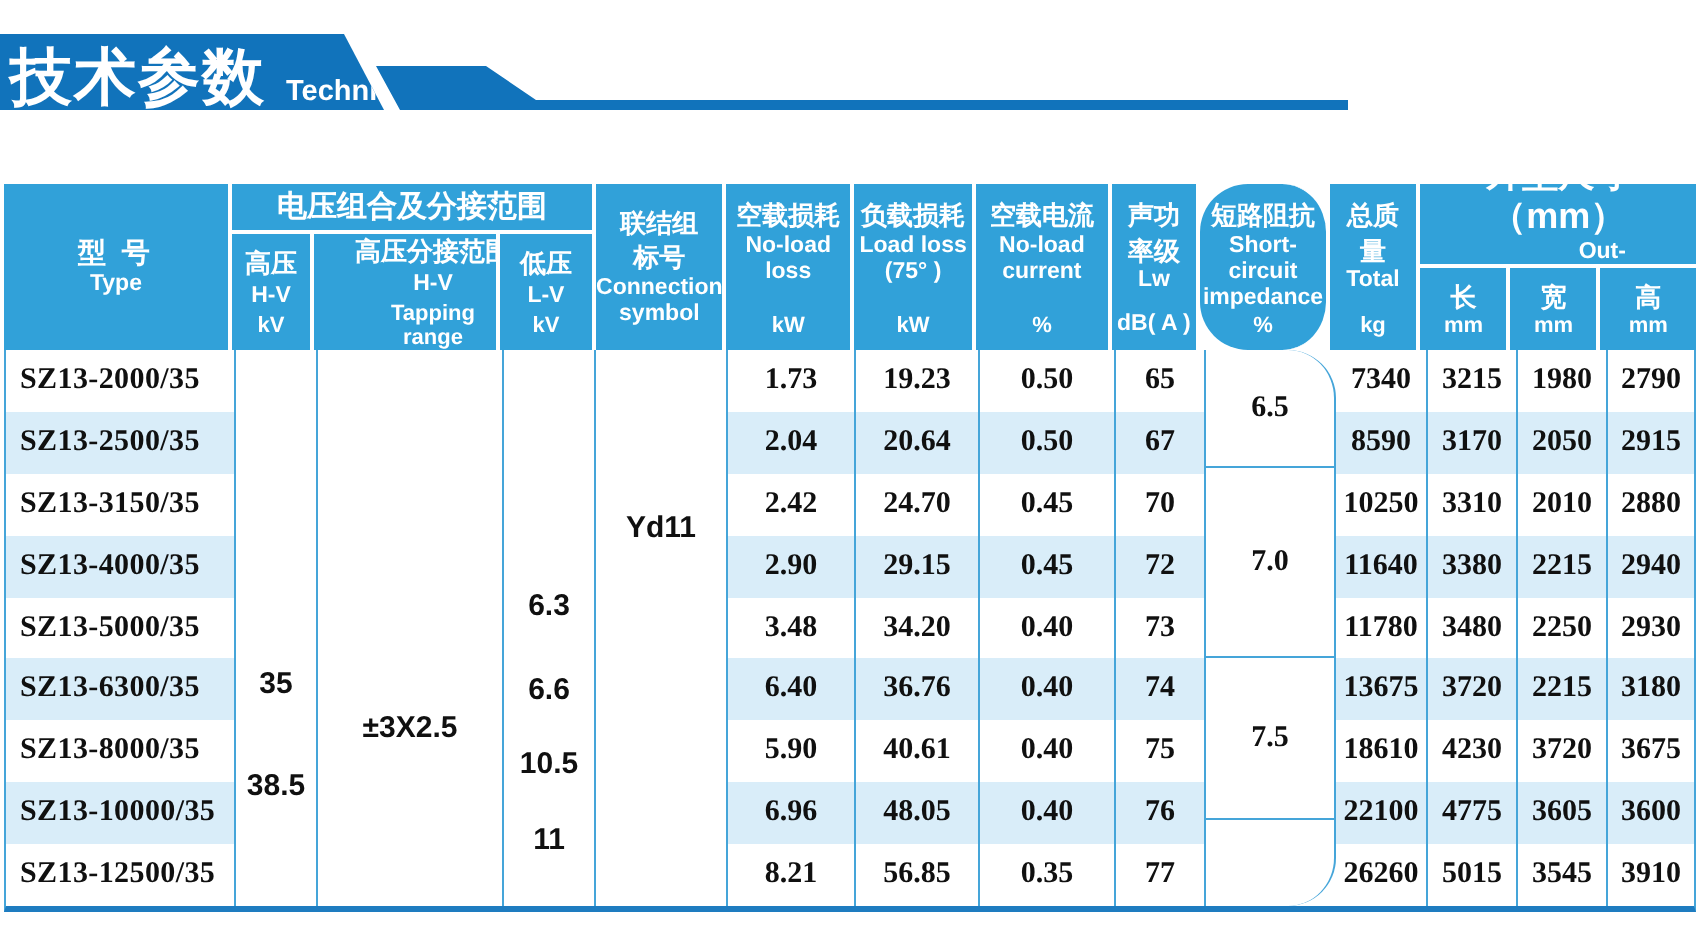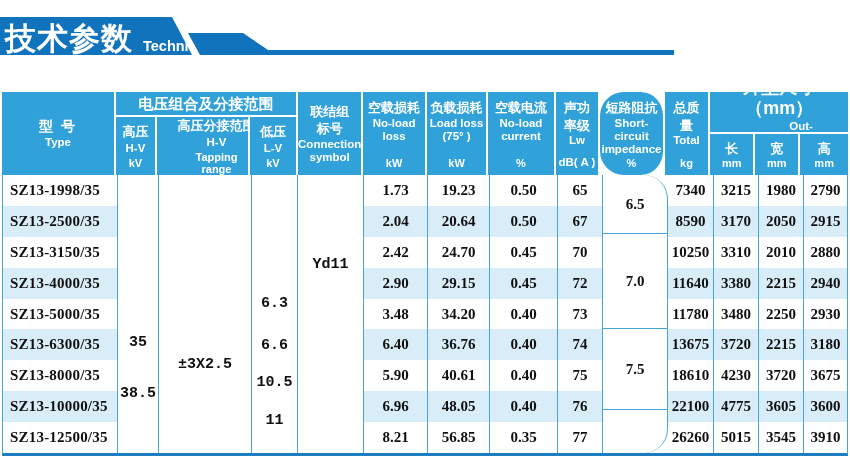--- a/index.html
+++ b/index.html
@@ -58,21 +58,21 @@
     border-right:1px solid var(--border);border-bottom:3px solid var(--bottom-border);
     background:#fff;}
   .col{display:flex;flex-direction:column;border-right:1px solid var(--border);position:relative;}
   .tbody .col:last-child{border-right:none;}
   .bcell{flex:1;display:flex;align-items:center;justify-content:center;
     font-family:"Liberation Serif",serif;font-weight:bold;font-size:15px;color:#101010;
     white-space:nowrap;overflow:hidden;}
   .bcell.stripe{background:var(--stripe);}
   .bcell.tcell{justify-content:flex-start;padding-left:7px;letter-spacing:0.2px;}
   .mval{position:absolute;left:0;right:0;text-align:center;transform:translateY(-50%);
-    font-family:Liberation Mono, monospace;font-weight:bold;font-size:15px;color:#101010;}
+    font-family:Liberation Sans, sans-serif;font-weight:bold;font-size:15px;color:#101010;}
   .icell{display:flex;align-items:center;justify-content:center;
     font-family:"Liberation Serif",serif;font-weight:bold;font-size:15px;color:#101010;}
   .icell.itop{border-top:1px solid var(--border);}
 </style>
 </head>
 <body>
 
 <div class="page">
 
   <div class="banner">
@@ -182,21 +182,21 @@
           <div class="hcell w14">
             <div class="hl-zh">高</div>
             <div class="hl-unit" style="margin-top:0;padding-bottom:0;">mm</div>
           </div>
         </div>
       </div>
     </div>
 
     <div class="tbody">
       <div class="col w1">
-          <div class="bcell tcell">SZ13-1998/35</div>
+          <div class="bcell tcell">SZ13-2000/35</div>
           <div class="bcell stripe tcell">SZ13-2500/35</div>
           <div class="bcell tcell">SZ13-3150/35</div>
           <div class="bcell stripe tcell">SZ13-4000/35</div>
           <div class="bcell tcell">SZ13-5000/35</div>
           <div class="bcell stripe tcell">SZ13-6300/35</div>
           <div class="bcell tcell">SZ13-8000/35</div>
           <div class="bcell stripe tcell">SZ13-10000/35</div>
           <div class="bcell tcell">SZ13-12500/35</div>
         </div>
       <div class="col w2">

